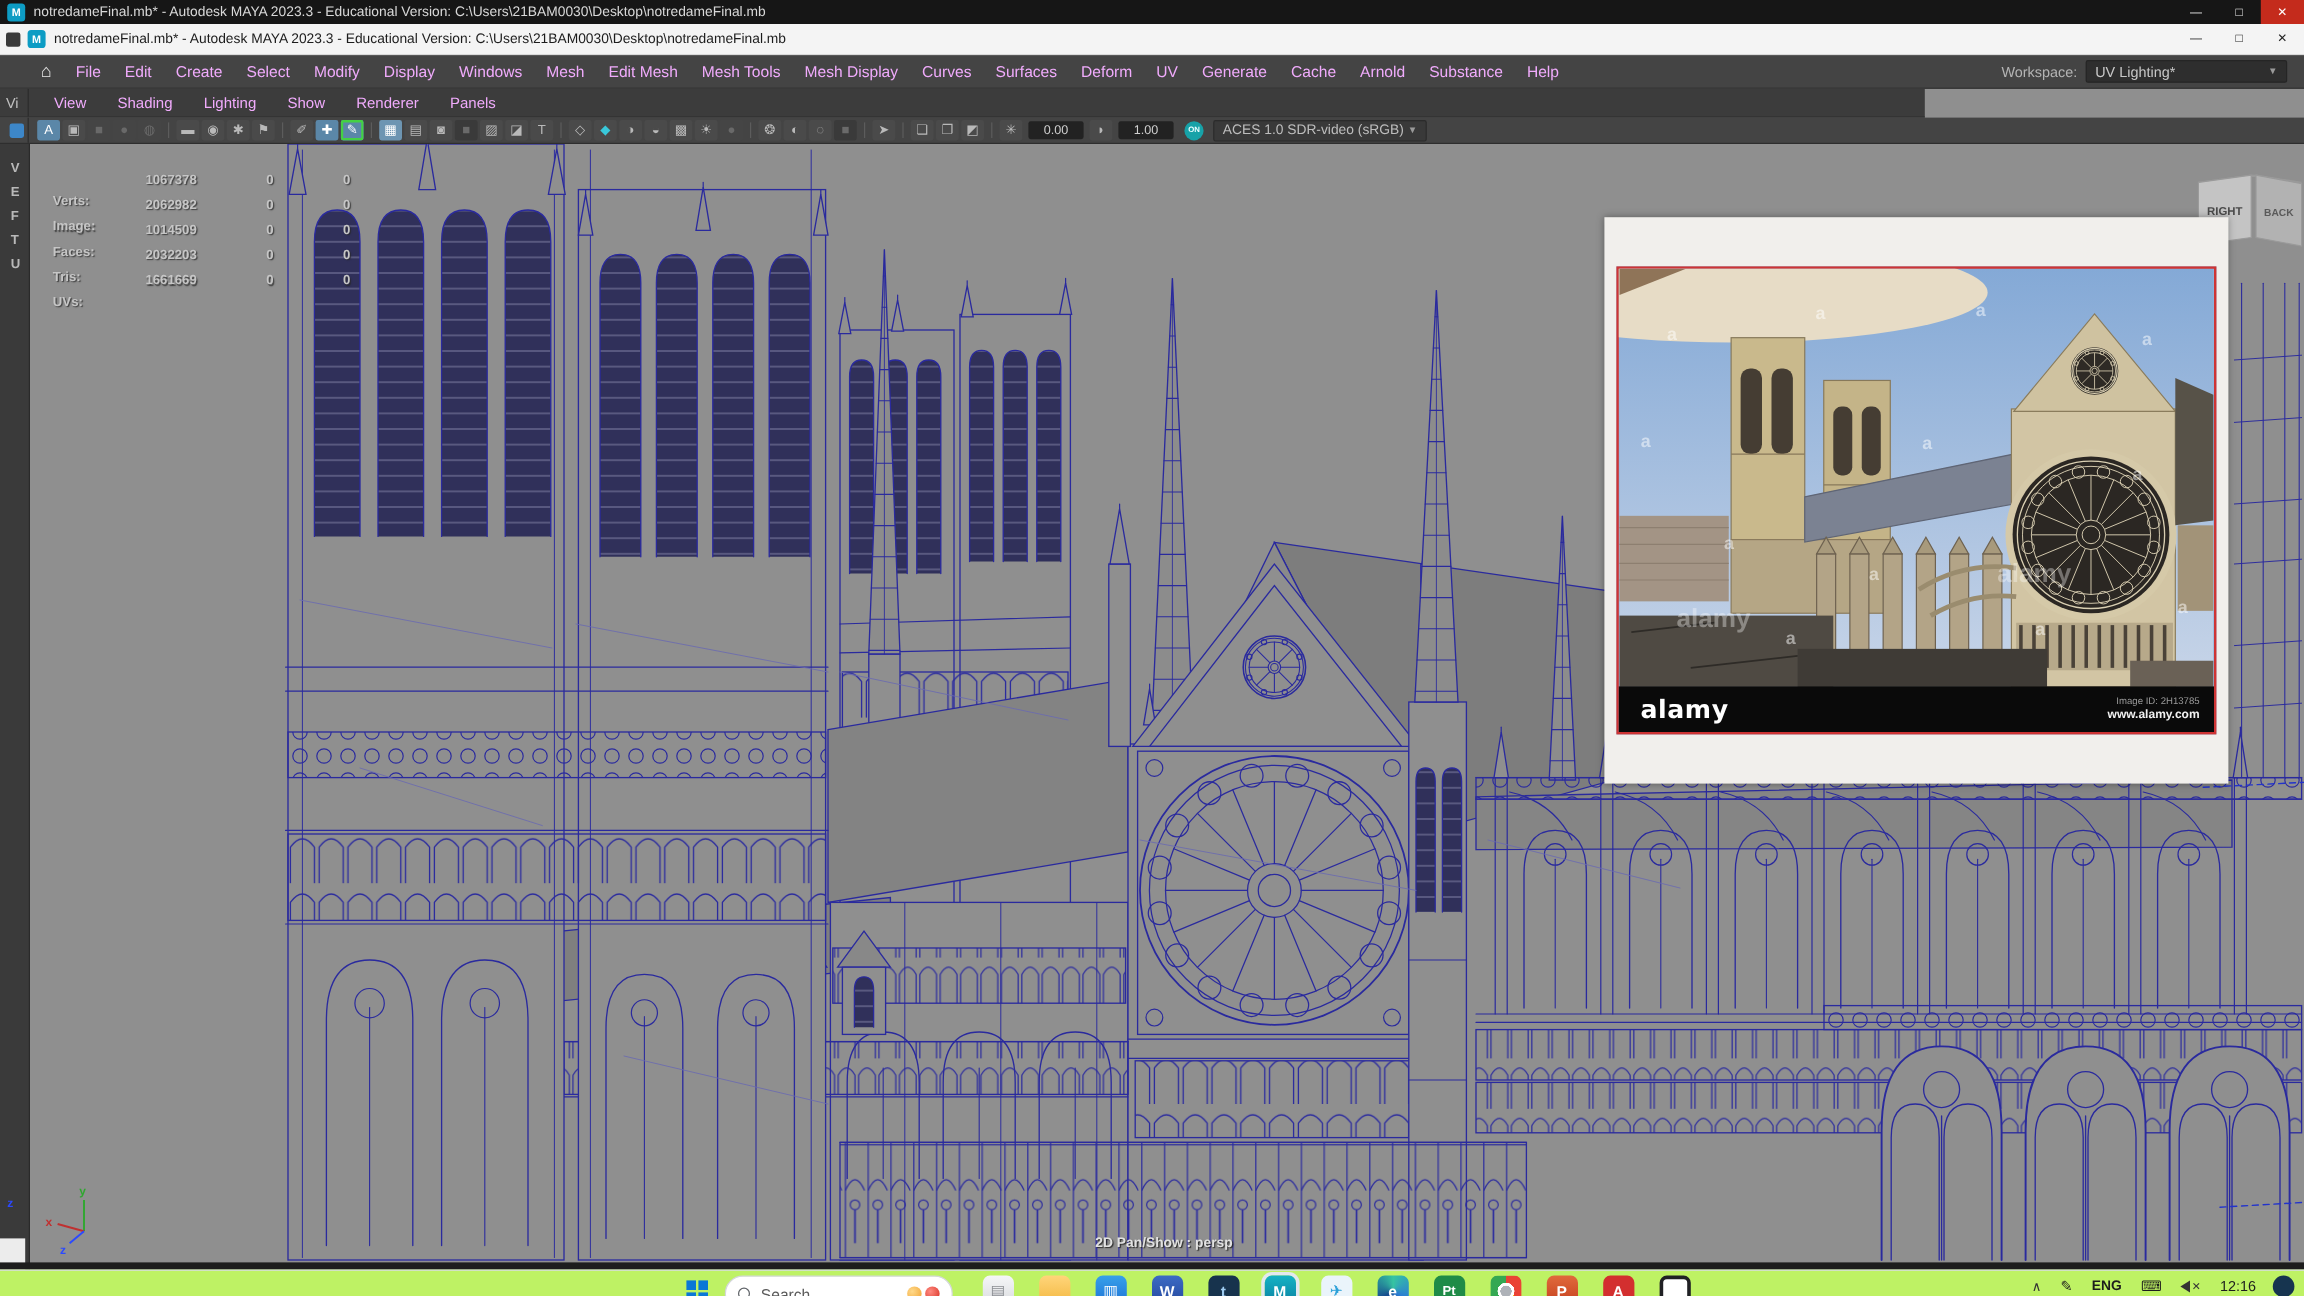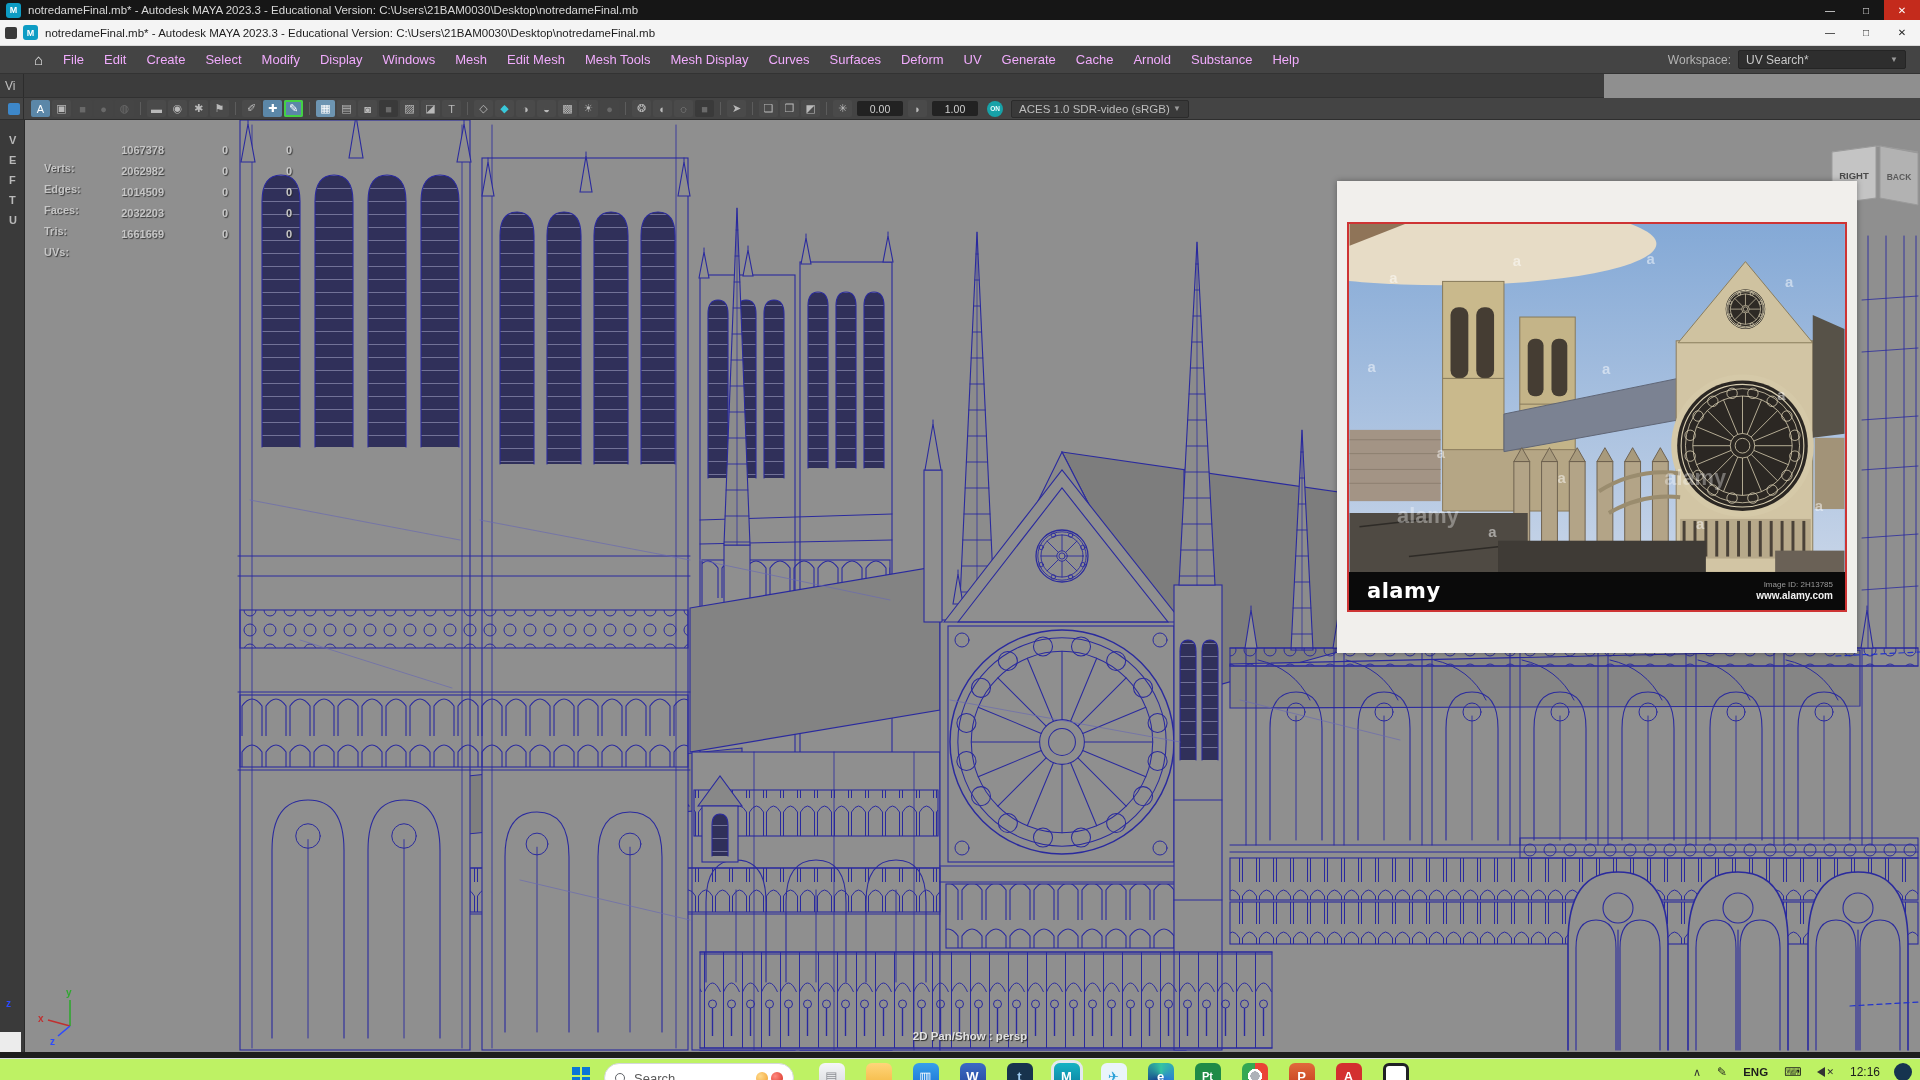--- a/index.html
+++ b/index.html
@@ -577,28 +577,36 @@
         <span class="menu-item">UV</span>
         <span class="menu-item">Generate</span>
         <span class="menu-item">Cache</span>
         <span class="menu-item">Arnold</span>
         <span class="menu-item">Substance</span>
         <span class="menu-item">Help</span>
       </div>
     <div class="workspace-wrap">
       <span class="workspace-label">Workspace:</span>
       <span class="workspace-select">
-        <span>UV Search*</span>
+        <span>UV Lighting*</span>
         <span class="dd-arrow">▼</span>
       </span>
     </div>
   </div>
 
   <div class="panelbar">
     <span class="panel-stub">Vi</span>
+    <div style="display:flex;padding-left:8px">
+        <span class="menu-item">View</span>
+        <span class="menu-item">Shading</span>
+        <span class="menu-item">Lighting</span>
+        <span class="menu-item">Show</span>
+        <span class="menu-item">Renderer</span>
+        <span class="menu-item">Panels</span>
+      </div>
   </div>
 
   <div class="vp-toolbar">
     <span class="tool-stub">
         <i></i>
       </span>
     <div style="display:flex;align-items:center;padding-left:6px">
         <span class="tbi tbi-active">A</span>
         <span class="tbi">▣</span>
         <span class="tbi tbi-dim">■</span>
@@ -666,21 +674,21 @@
   </div>
 
   <div class="hud">
       <div class="hud-row">
         <span class="hud-row-label">Verts:</span>
         <span class="hud-row-v1">1067378</span>
         <span class="hud-row-v2">0</span>
         <span class="hud-row-v3">0</span>
       </div>
       <div class="hud-row">
-        <span class="hud-row-label">Edges:</span>
+        <span class="hud-row-label">Image:</span>
         <span class="hud-row-v1">2062982</span>
         <span class="hud-row-v2">0</span>
         <span class="hud-row-v3">0</span>
       </div>
       <div class="hud-row">
         <span class="hud-row-label">Faces:</span>
         <span class="hud-row-v1">1014509</span>
         <span class="hud-row-v2">0</span>
         <span class="hud-row-v3">0</span>
       </div>

